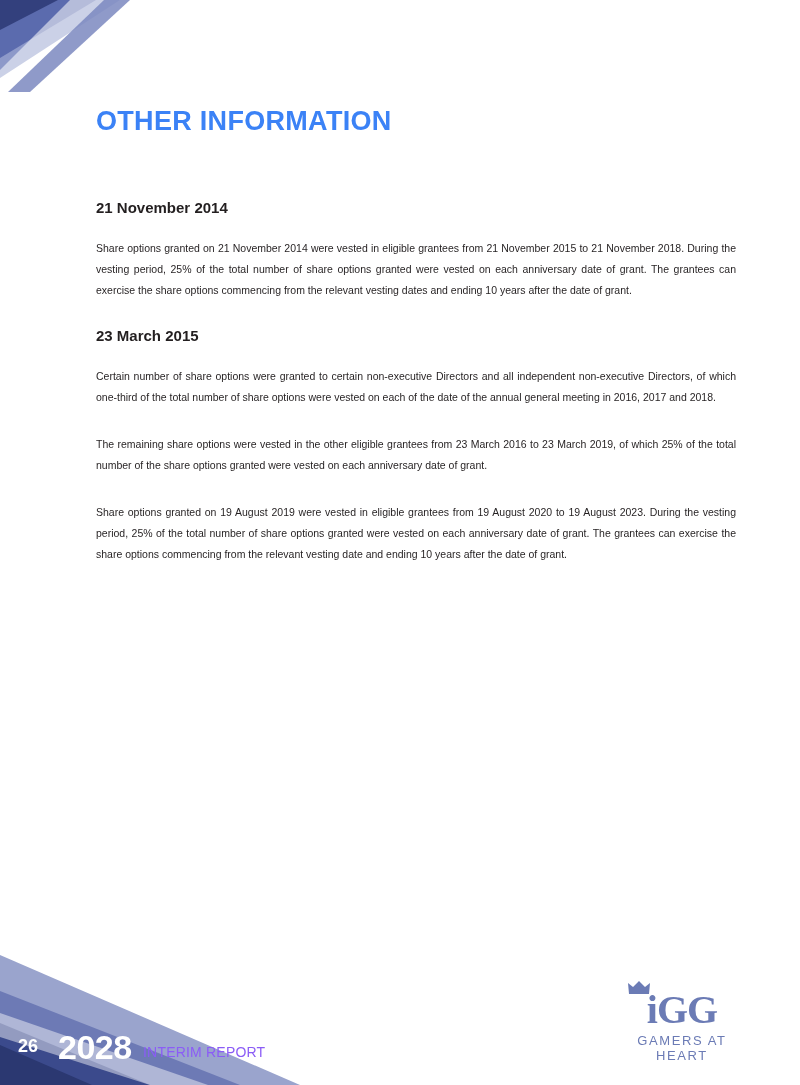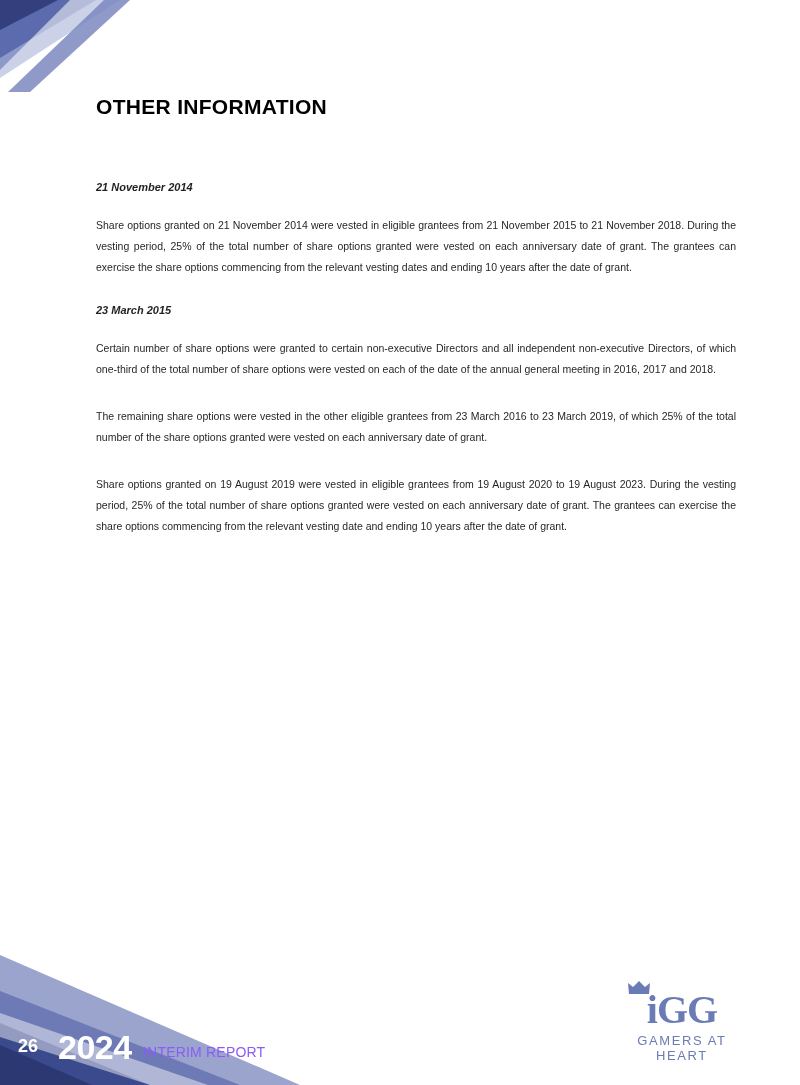--- a/index.html
+++ b/index.html
@@ -43,42 +43,41 @@
 
   
   .content {
     position: absolute;
     left: 96px;
     top: 95px;
     width: 640px;
   }
 
   .page-title {
-    font-size: 21px;
-    font-weight: bold;
-    color: #000000;
+    font-size: 27px;
+    font-weight: bold;
+    color: #3b82f6;
     letter-spacing: 0.3px;
-    margin: 0 0 62px 0;
+    margin: 11px 0 62px 0;
     font-family: "Liberation Sans", sans-serif;
   }
 
   .subtitle-italic {
     font-size: 11px;
     font-weight: bold;
     font-style: italic;
     color: #231f20;
     margin: 0 0 26px 0;
   }
 
   .date-head {
-    font-size: 11px;
+    font-size: 15px;
     font-weight: bold;
     color: #231f20;
     margin: 0 0 22px 0;
-    font-style: italic;
   }
 
   p.body-text {
     font-size: 10.5px;
     line-height: 21px;
     color: #231f20;
     text-align: justify;
     margin: 0 0 26px 0;
   }
   p.body-text.last {
@@ -196,21 +195,21 @@
     </div>
 
     <div class="block gap-before-head">
       <p class="body-text last">Share options granted on 19 August 2019 were vested in eligible grantees from 19 August 2020 to 19 August 2023. During the vesting period, 25% of the total number of share options granted were vested on each anniversary date of grant. The grantees can exercise the share options commencing from the relevant vesting date and ending 10 years after the date of grant.</p>
     </div>
 
   </div>
 
   <div class="footer">
     <div class="page-num">26</div>
-    <div class="year">2024</div>
+    <div class="year">2028</div>
     <div class="report-label">INTERIM REPORT</div>
 
     <div class="logo">
       <div class="logo-mark">
         <svg class="logo-crown" viewBox="0 0 22 14">
           <path d="M1 13 L0 2 L5 6 L11 0 L17 6 L22 2 L21 13 Z" fill="#6b7bb5"></path>
         </svg>
         <span>iGG</span>
       </div>
       <div class="logo-tag">GAMERS AT HEART</div>

